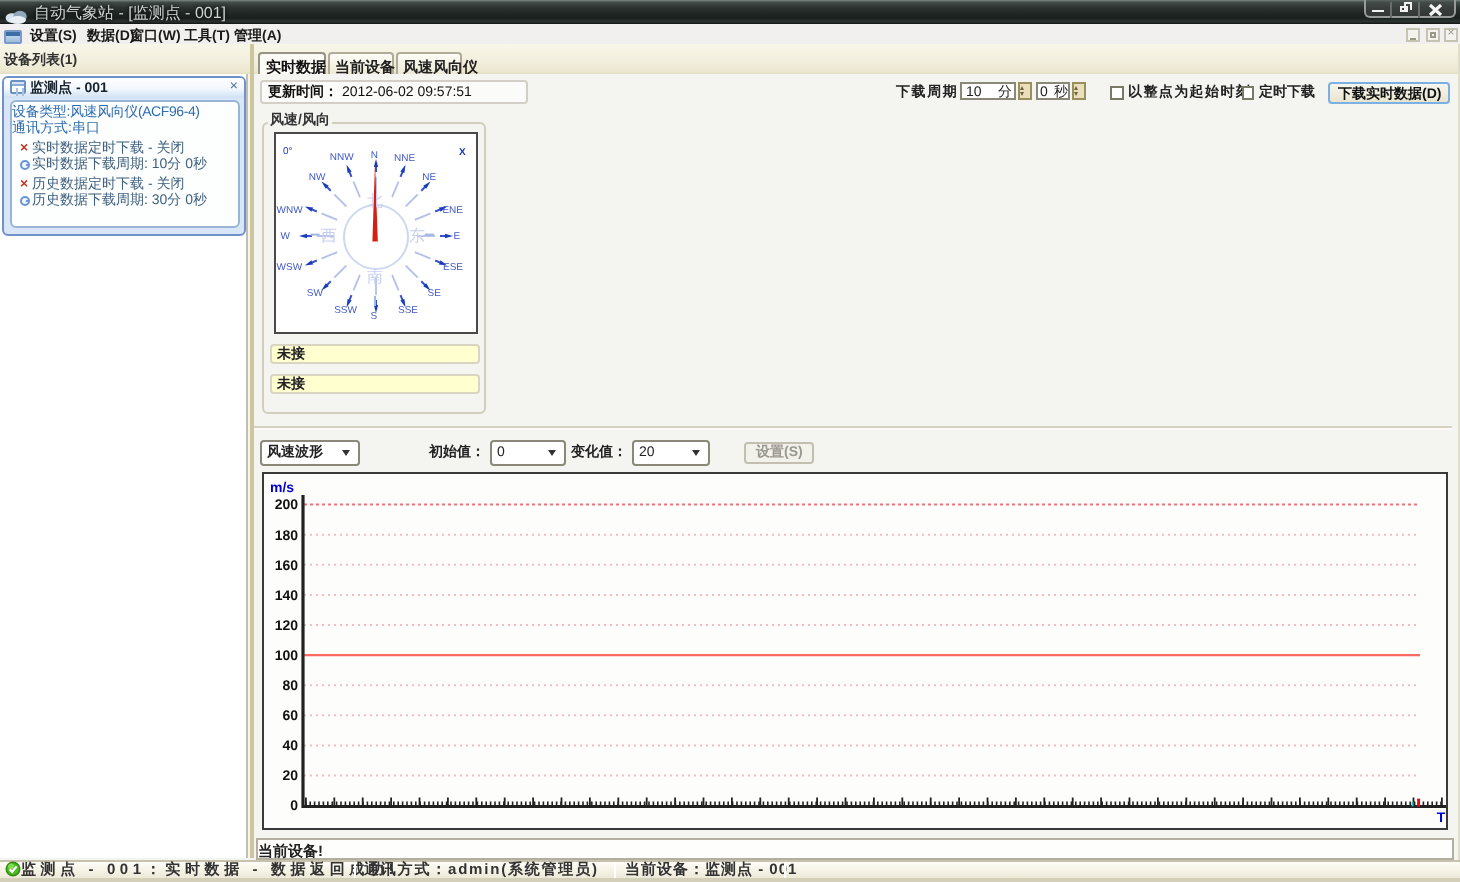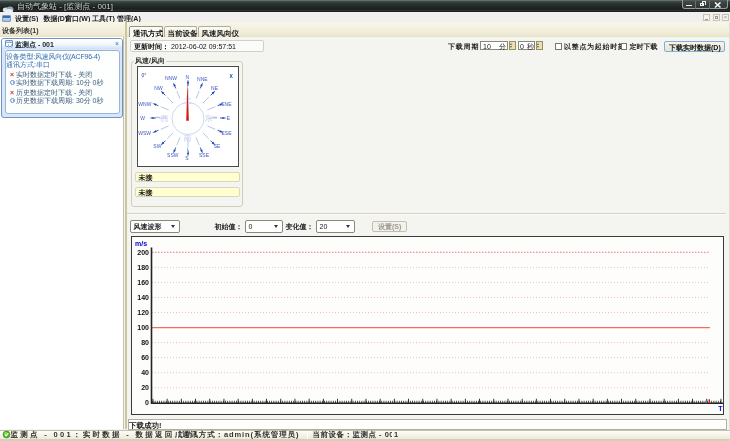--- a/index.html
+++ b/index.html
@@ -76,21 +76,21 @@
 <div class="ab" style="left:10px;top:97.5px;width:5px;height:5px;border:1px solid #6a94d8;border-radius:50%;background:#f0f6fd">
     <div style="position:absolute;left:1.5px;top:1px;width:1px;height:1.5px;background:#6a94d8"></div>
   </div>
 <div class="ab tx" style="left:16px;top:96.5px;font-size:7px;color:#40607e">历史数据下载周期: 30分 0秒</div>
 
 <div class="ab" id="tab2" style="left:163.5px;top:26px;width:33px;height:11.5px;background:linear-gradient(180deg,#fdfcf6,#ece8d4);border:1px solid #b0ac9a;border-bottom:none;border-radius:2px 2px 0 0"></div>
 <div class="ab tx" style="left:167.5px;top:30px;font-size:7.5px;color:#222;font-weight:bold">当前设备</div>
 <div class="ab" id="tab3" style="left:197.5px;top:26px;width:33px;height:11.5px;background:linear-gradient(180deg,#fdfcf6,#ece8d4);border:1px solid #b0ac9a;border-bottom:none;border-radius:2px 2px 0 0"></div>
 <div class="ab tx" style="left:201.5px;top:30px;font-size:7.5px;color:#222;font-weight:bold">风速风向仪</div>
 <div class="ab" id="tab1" style="left:128.5px;top:25.5px;width:34.5px;height:12px;background:#fbfaf5;border:1px solid #979384;border-bottom:none;border-radius:2px 2px 0 0"></div>
-<div class="ab tx" style="left:133px;top:30px;font-size:7.5px;color:#111;font-weight:bold">通讯方式</div>
+<div class="ab tx" style="left:133px;top:30px;font-size:7.5px;color:#111;font-weight:bold">实时数据</div>
 
 <div class="ab" id="toolbar" style="left:127px;top:37px;width:603px;height:20px;background:#f4f4f1"></div>
 <div class="ab" style="left:130px;top:40px;width:134px;height:12px;background:#fbfbf9;border:1px solid #d2d0c6;border-radius:2px"></div>
 <div class="ab tx" style="left:134px;top:43px;font-size:7px;color:#111"><b>更新时间：</b> 2012-06-02 09:57:51</div>
 <div class="ab tx" style="left:448px;top:43px;font-size:7px;color:#222;font-weight:bold;letter-spacing:0.8px">下载周期：</div>
 <div class="ab" style="left:480px;top:40.5px;width:28px;height:9.5px;background:#fff;border:1px solid #8a8878"></div>
 <div class="ab tx" style="left:483px;top:43px;font-size:7px;color:#222">10</div>
 <div class="ab tx" style="left:499px;top:43px;font-size:7px;color:#222">分</div>
 <div class="ab" style="left:508.5px;top:40.5px;width:7px;height:9.5px;background:#e9dfb9;border:1px solid #9a8f5e"></div>
 <div class="ab" style="left:510px;top:43px;width:0;height:0;border-left:1.8px solid transparent;border-right:1.8px solid transparent;border-bottom:2.2px solid #6a6444"></div>
@@ -246,21 +246,21 @@
         <text x="17" y="47.80000000000002" text-anchor="end" font-size="7" font-weight="bold" font-family="Liberation Sans" fill="#111">160</text>
         <text x="17" y="32.75000000000002" text-anchor="end" font-size="7" font-weight="bold" font-family="Liberation Sans" fill="#111">180</text>
         <text x="17" y="17.70000000000001" text-anchor="end" font-size="7" font-weight="bold" font-family="Liberation Sans" fill="#111">200</text>
         <text x="3" y="9" font-size="7" font-weight="bold" font-family="Liberation Sans" fill="#0000cc">m/s</text>
         <text x="588.5" y="174" text-anchor="middle" font-size="7" font-weight="bold" font-family="Liberation Sans" fill="#0000e0">T</text>
       </g>
     </svg>
 </div>
 
 <div class="ab" style="left:127.5px;top:419px;width:599px;height:10.5px;background:#fefefc;border:1px solid #b2afa0"></div>
-<div class="ab tx" style="left:129px;top:421.5px;font-size:7.5px;color:#222;font-weight:bold">下载成功!</div>
+<div class="ab tx" style="left:129px;top:421.5px;font-size:7.5px;color:#222;font-weight:bold">当前设备!</div>
 
 <div class="ab" id="status" style="left:0;top:429.5px;width:730px;height:11.5px;background:linear-gradient(180deg,#fdfcf7 0%,#f3f0e2 55%,#e7e3cf 100%);border-top:1px solid #c6c2ae"></div>
 <svg class="ab" style="left:2px;top:430px" width="9" height="9">
     <circle cx="4.5" cy="4.5" r="3.4" fill="#4db828" stroke="#338a12" stroke-width="0.7"></circle>
     <circle cx="3.6" cy="3.2" r="1.5" fill="#8fe45e" opacity="0.8"></circle>
     <path d="M2.8,4.6 L4.1,5.9 L6.3,3.2" stroke="#fff" stroke-width="1.1" fill="none"></path>
   </svg>
 <div class="ab tx" style="left:10.5px;top:430.5px;font-size:7.5px;color:#333;letter-spacing:2.3px;font-weight:bold">监测点 - 001：实时数据 - 数据返回成功!</div>
 <div class="ab" style="left:176.5px;top:431px;width:1px;height:8px;background:#c2bfae;border-right:1px solid #fff"></div>
 <div class="ab tx" style="left:182px;top:430.5px;font-size:7.5px;color:#333;letter-spacing:0.9px;font-weight:bold">通讯方式：admin(系统管理员)</div>

